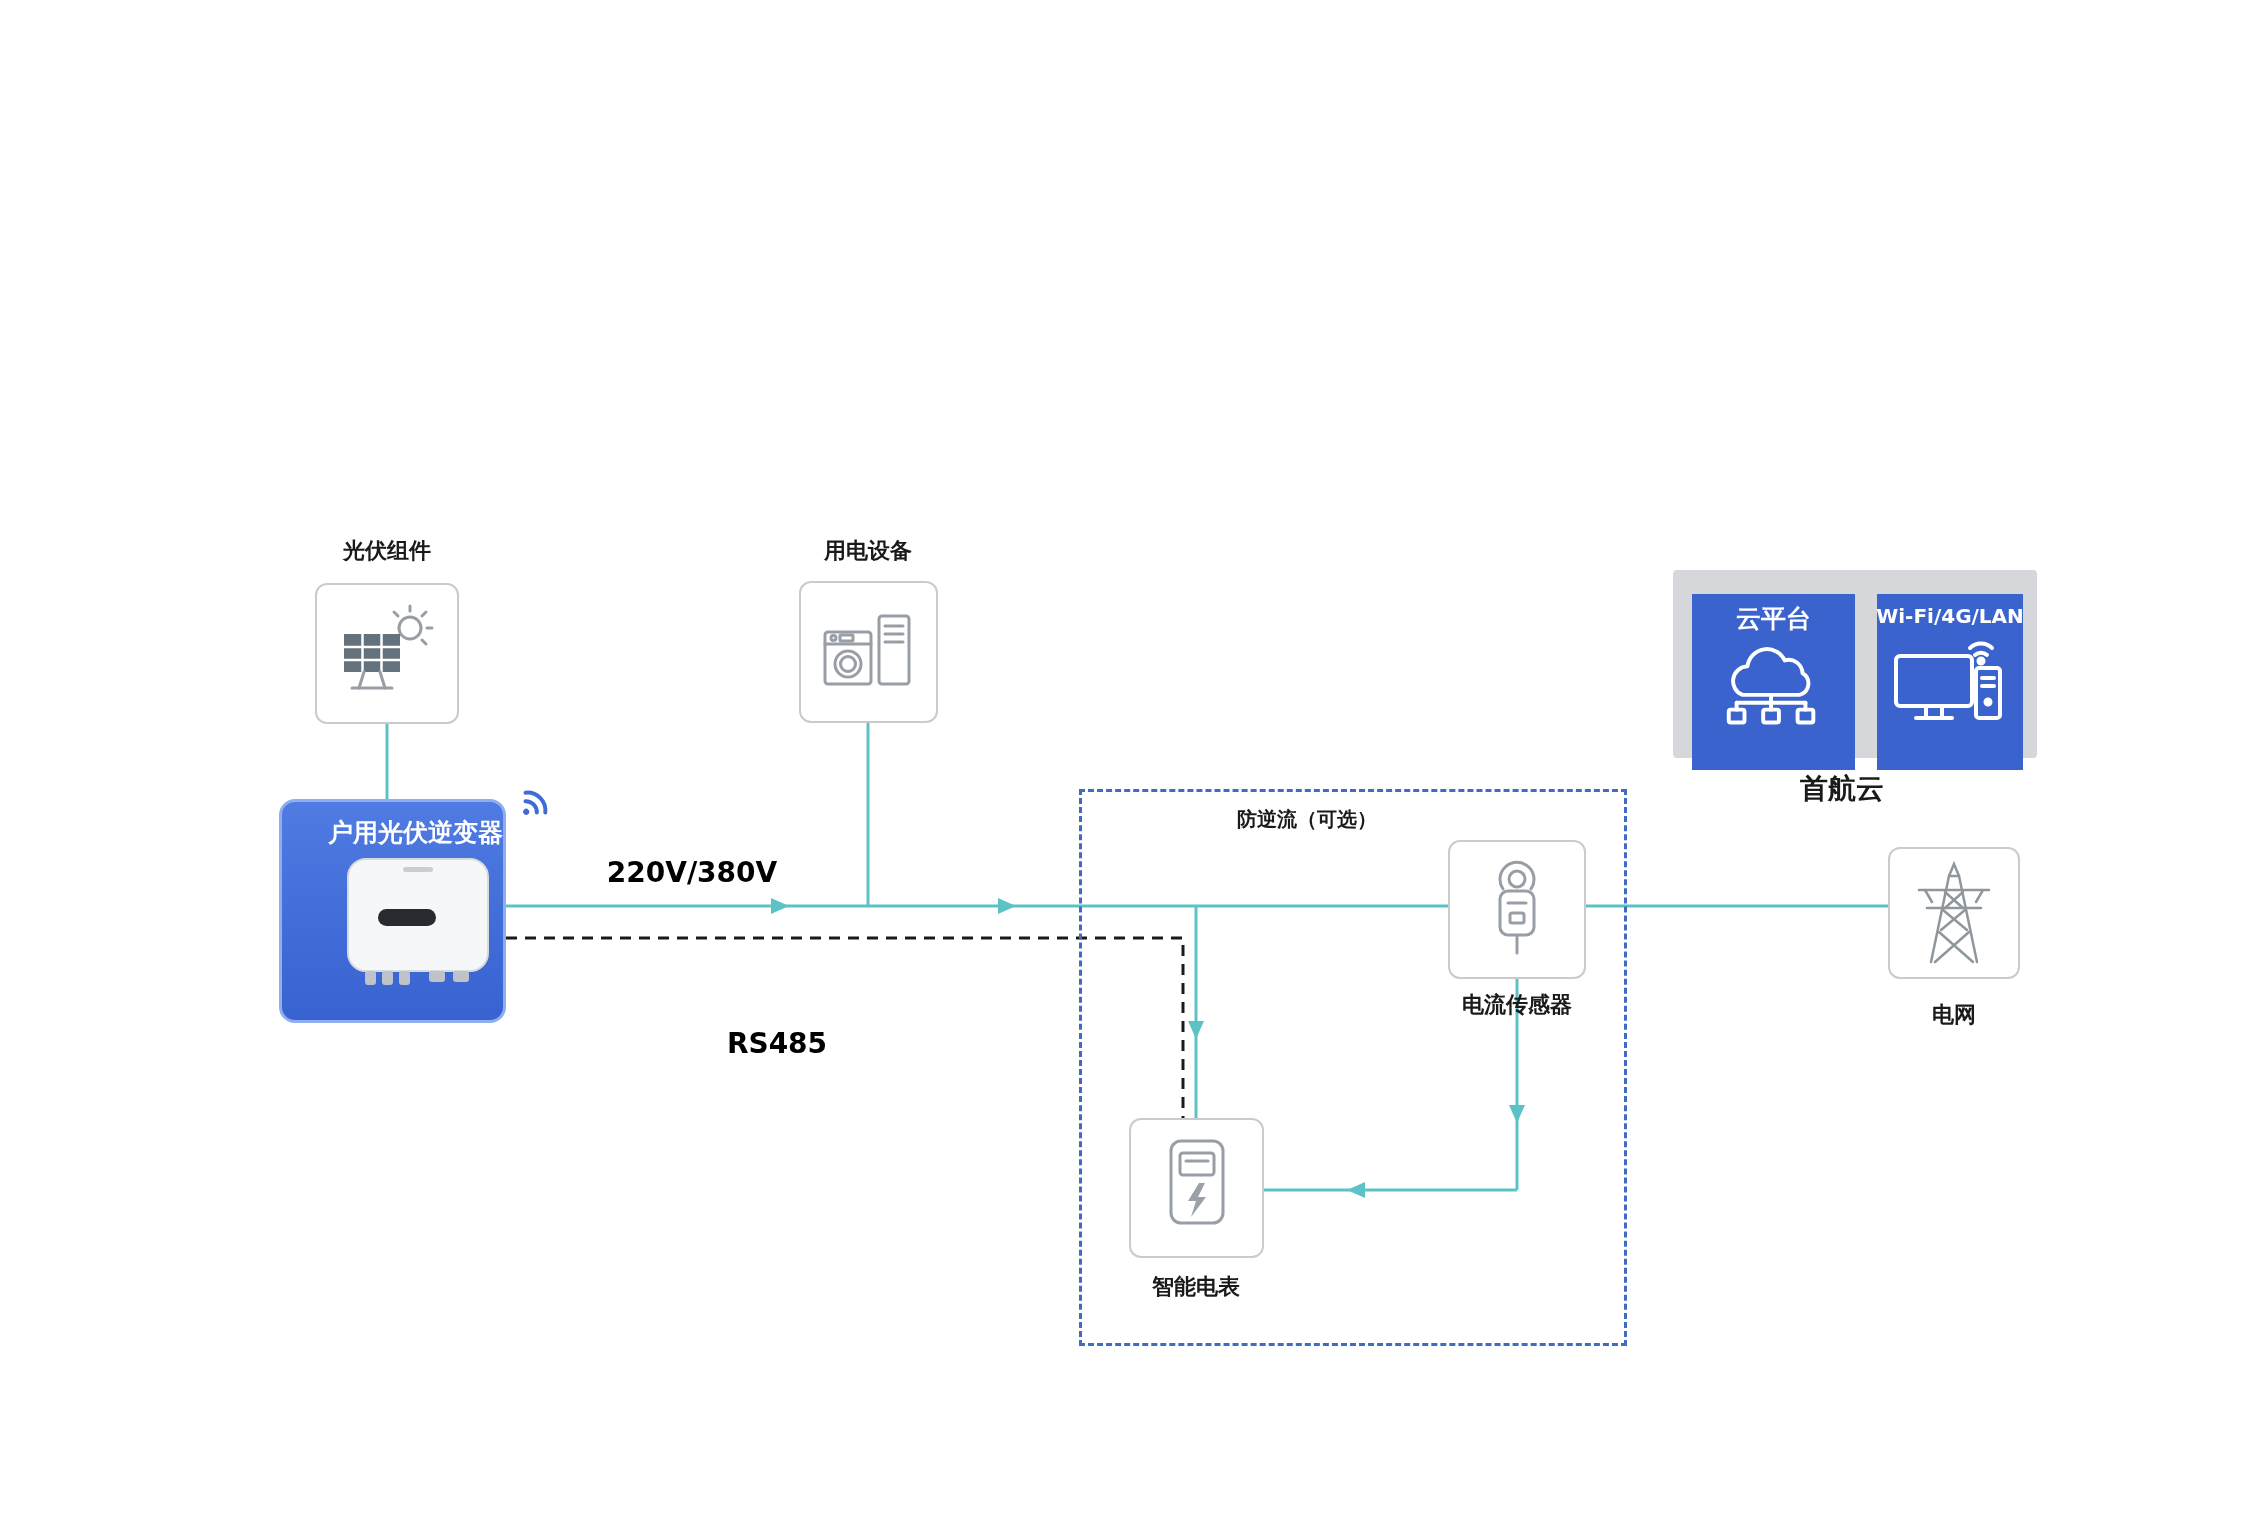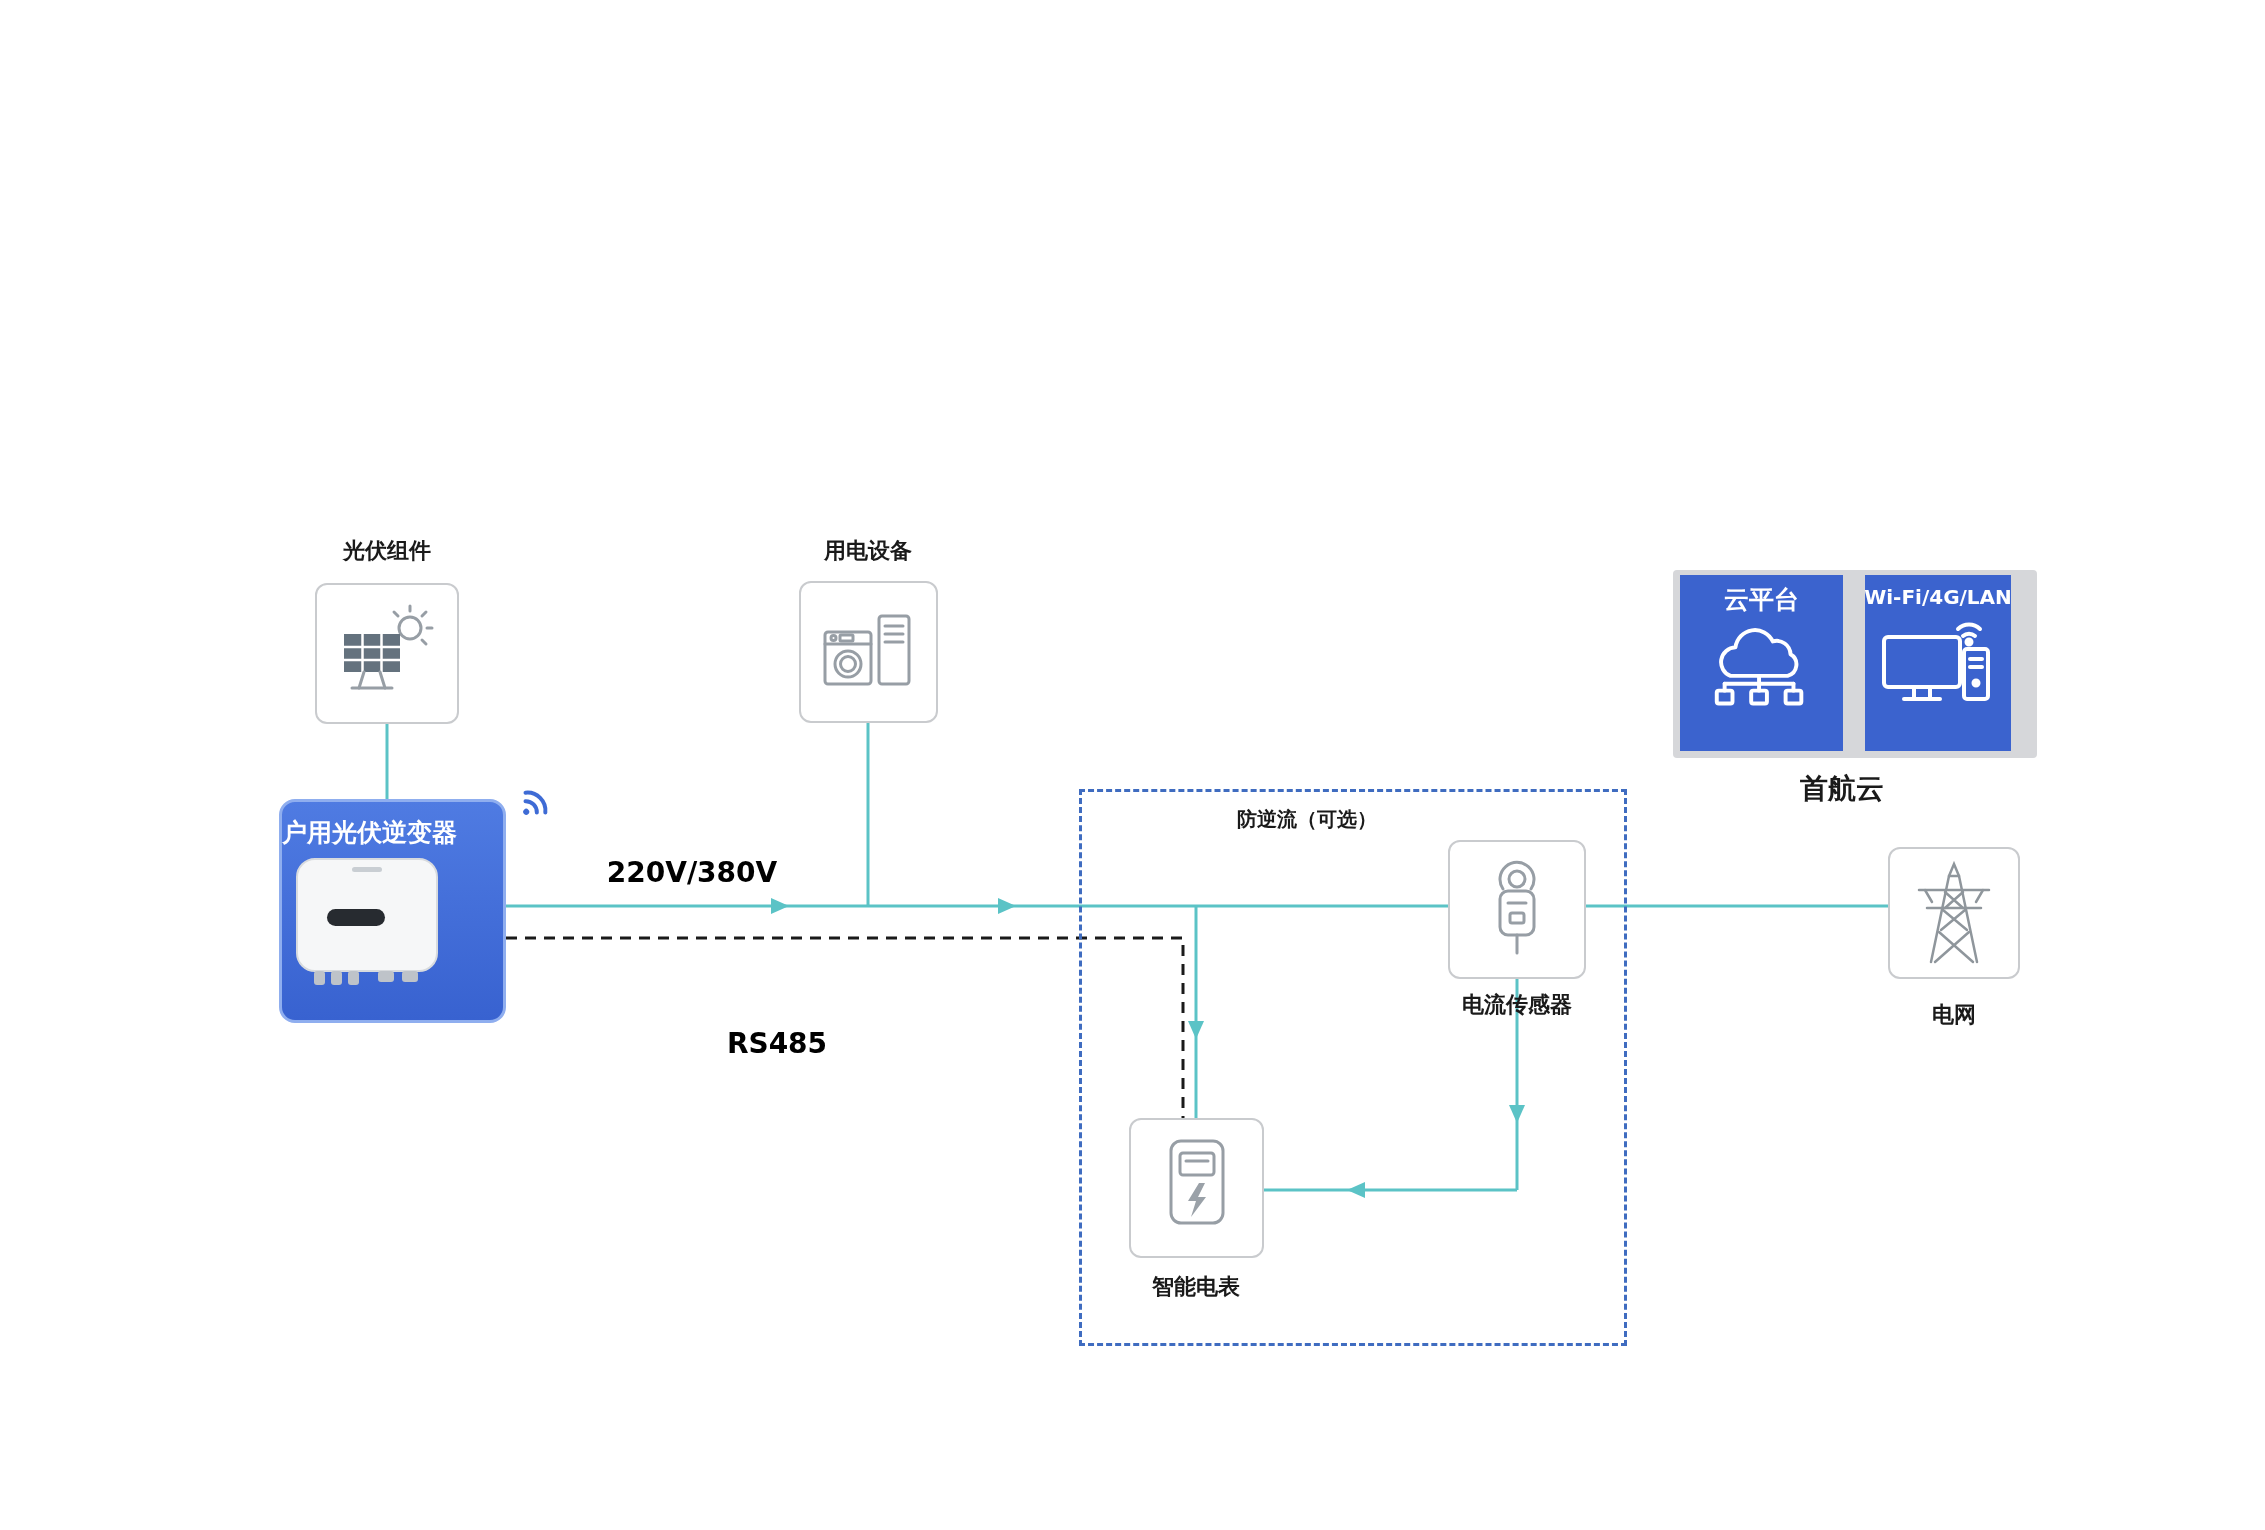--- a/index.html
+++ b/index.html
@@ -64,21 +64,21 @@
   .voltage-label{left:652px;top:856px;margin-left:40px;}
   .rs485-label{left:777px;top:998px;margin-top:29px;}
 
   .inverter{
     position:absolute;z-index:3;
     left:279px;top:799px;width:227px;height:224px;
     box-sizing:border-box;
     background:linear-gradient(180deg,var(--inverter-blue-top),var(--inverter-blue-bottom));
     border:3px solid var(--inverter-border);
     border-radius:16px;
-    display:flex;flex-direction:column;align-items:flex-start;
+    display:flex;flex-direction:column;align-items:flex-end;
   }
   .inverter-title{
     margin-top:14px;
     color:#ffffff;font-size:25px;font-weight:700;white-space:nowrap;
   }
   .wifi-signal{position:absolute;z-index:4;left:510px;top:780px;}
 
   .dashed-box{
     position:absolute;z-index:2;
     left:1079px;top:789px;width:548px;height:557px;
@@ -92,24 +92,24 @@
     white-space:nowrap;
   }
 
   .cloud-panel{
     position:absolute;z-index:3;
     left:1673px;top:570px;width:364px;height:188px;
     background:var(--panel-gray-bg);
     border-radius:4px;
   }
   .blue-card{
-    position:absolute;top:5px;height:176px;
+    position:absolute;top:24px;height:176px;
     box-sizing:border-box;
     background:var(--brand-blue);
-    display:flex;flex-direction:column;align-items:center;
+    display:flex;flex-direction:column;align-items:center;margin-left:12px;
   }
   .cloud-card{left:7px;width:163px;}
   .wifi-card{left:192px;width:146px;}
   .card-title{
     margin-top:8px;color:#ffffff;font-weight:700;font-size:25px;white-space:nowrap;
   }
   .card-title.small{font-size:20px;margin-top:10px;}
 
   .icon-stroke{stroke:var(--icon-gray);stroke-width:3;stroke-linecap:round;stroke-linejoin:round;}
   .icon-stroke-thin{stroke:var(--icon-gray);stroke-width:3;stroke-linecap:round;stroke-linejoin:round;}

